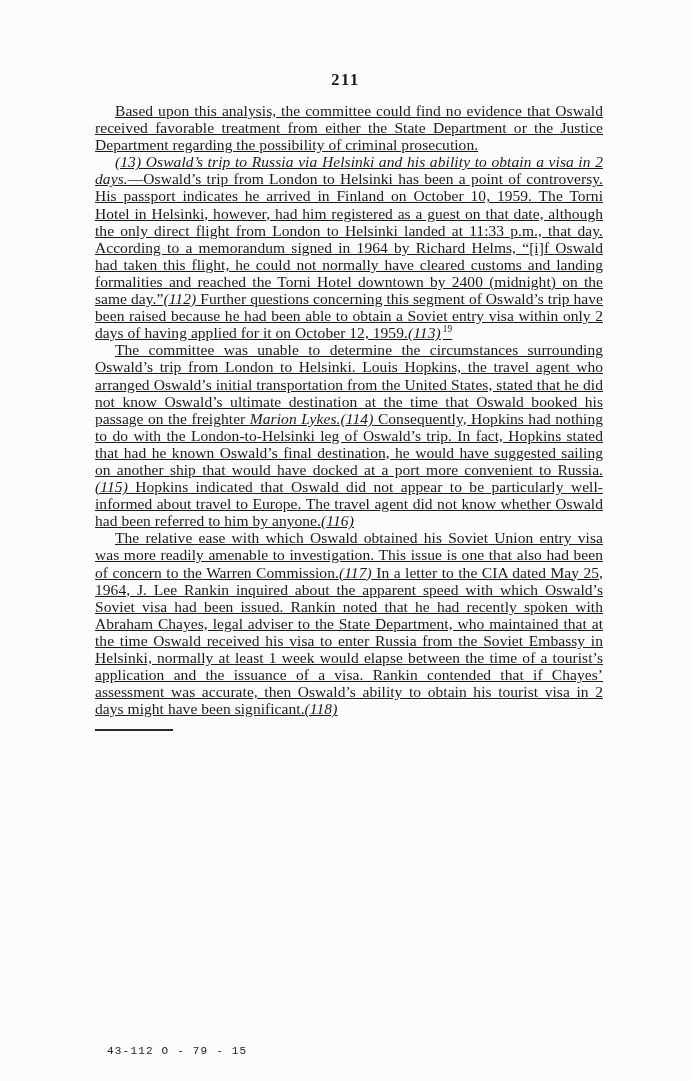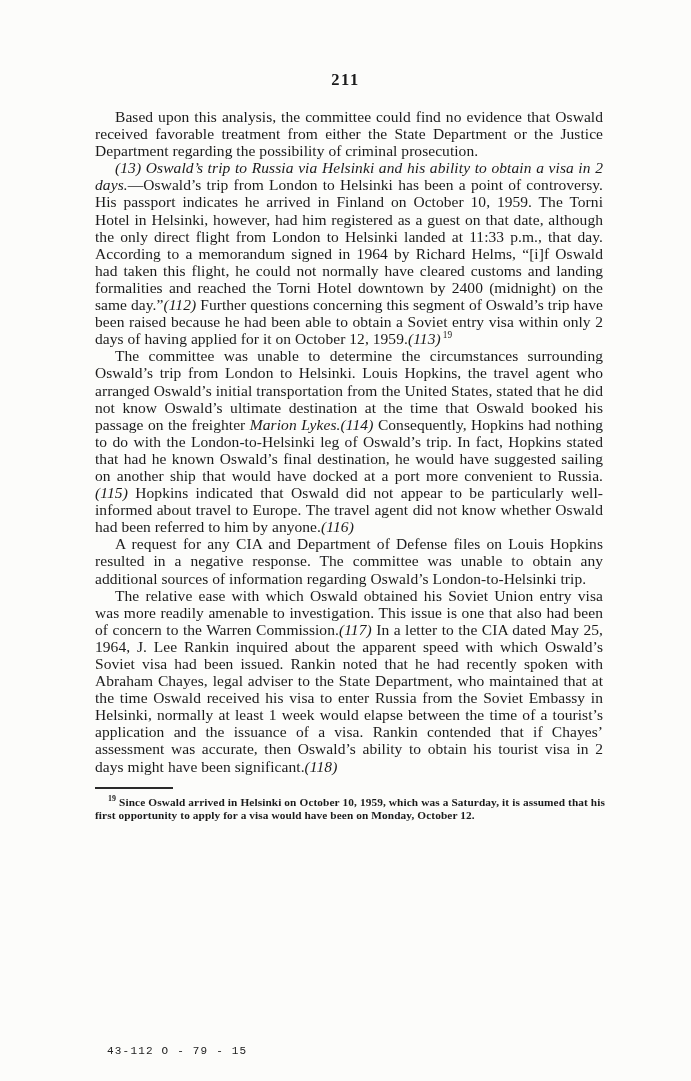--- a/index.html
+++ b/index.html
@@ -22,23 +22,24 @@
     top: 62px;
     left: 0;
     width: 691px;
     text-align: center;
     font-size: 16.5px;
     font-weight: bold;
     letter-spacing: 1.5px;
   }
   .content {
     position: absolute;
-    top: 100px;
+    top: 94px;
     left: 95px;
     width: 508px;
+    text-decoration: underline;
   }
   .body-para {
     margin: 0;
     text-indent: 20px;
     font-size: 15.5px;
     line-height: 17.1px;
     text-align: justify;
     letter-spacing: 0.05px;
   }
   .body-para i {
@@ -86,21 +87,19 @@
 
 <div class="page">
 
   <div class="page-number">211</div>
 
   <div class="content" id="body-paragraphs">
 
   <p class="body-para"><span>Based upon this analysis, the committee could find no evidence that Oswald received favorable treatment from either the State Department or the Justice Department regarding the possibility of criminal prosecution.</span></p>
       <p class="body-para"><i>(13) Oswald’s trip to Russia via Helsinki and his ability to obtain a visa in 2 days.</i><span>—Oswald’s trip from London to Helsinki has been a point of controversy. His passport indicates he arrived in Finland on October 10, 1959. The Torni Hotel in Helsinki, however, had him registered as a guest on that date, although the only direct flight from London to Helsinki landed at 11:33 p.m., that day. According to a memorandum signed in 1964 by Richard Helms, “[i]f Oswald had taken this flight, he could not normally have cleared customs and landing formalities and reached the Torni Hotel downtown by 2400 (midnight) on the same day.”</span><i>(112)</i><span> Further questions concerning this segment of Oswald’s trip have been raised because he had been able to obtain a Soviet entry visa within only 2 days of having applied for it on October 12, 1959.</span><i>(113)</i><sup>19</sup></p>
       <p class="body-para"><span>The committee was unable to determine the circumstances surrounding Oswald’s trip from London to Helsinki. Louis Hopkins, the travel agent who arranged Oswald’s initial transportation from the United States, stated that he did not know Oswald’s ultimate destination at the time that Oswald booked his passage on the freighter </span><i>Marion Lykes.(114)</i><span> Consequently, Hopkins had nothing to do with the London-to-Helsinki leg of Oswald’s trip. In fact, Hopkins stated that had he known Oswald’s final destination, he would have suggested sailing on another ship that would have docked at a port more convenient to Russia.</span><i>(115)</i><span> Hopkins indicated that Oswald did not appear to be particularly well-informed about travel to Europe. The travel agent did not know whether Oswald had been referred to him by anyone.</span><i>(116)</i></p>
-      <p class="body-para"><span>A request for any CIA and Department of Defense files on Louis Hopkins resulted in a negative response. The committee was unable to obtain any additional sources of information regarding Oswald’s London-to-Helsinki trip.</span></p>
       <p class="body-para"><span>The relative ease with which Oswald obtained his Soviet Union entry visa was more readily amenable to investigation. This issue is one that also had been of concern to the Warren Commission.</span><i>(117)</i><span> In a letter to the CIA dated May 25, 1964, J. Lee Rankin inquired about the apparent speed with which Oswald’s Soviet visa had been issued. Rankin noted that he had recently spoken with Abraham Chayes, legal adviser to the State Department, who maintained that at the time Oswald received his visa to enter Russia from the Soviet Embassy in Helsinki, normally at least 1 week would elapse between the time of a tourist’s application and the issuance of a visa. Rankin contended that if Chayes’ assessment was accurate, then Oswald’s ability to obtain his tourist visa in 2 days might have been significant.</span><i>(118)</i></p>
       <div class="footnote-sep"></div>
-      <div class="footnote"><sup>19</sup><span>Since Oswald arrived in Helsinki on October 10, 1959, which was a Saturday, it is assumed that his first opportunity to apply for a visa would have been on Monday, October 12.</span></div>
     </div>
 
   <div class="printer-mark">43-112 O - 79 - 15</div>
 
 </div>
 
 </body></html>

